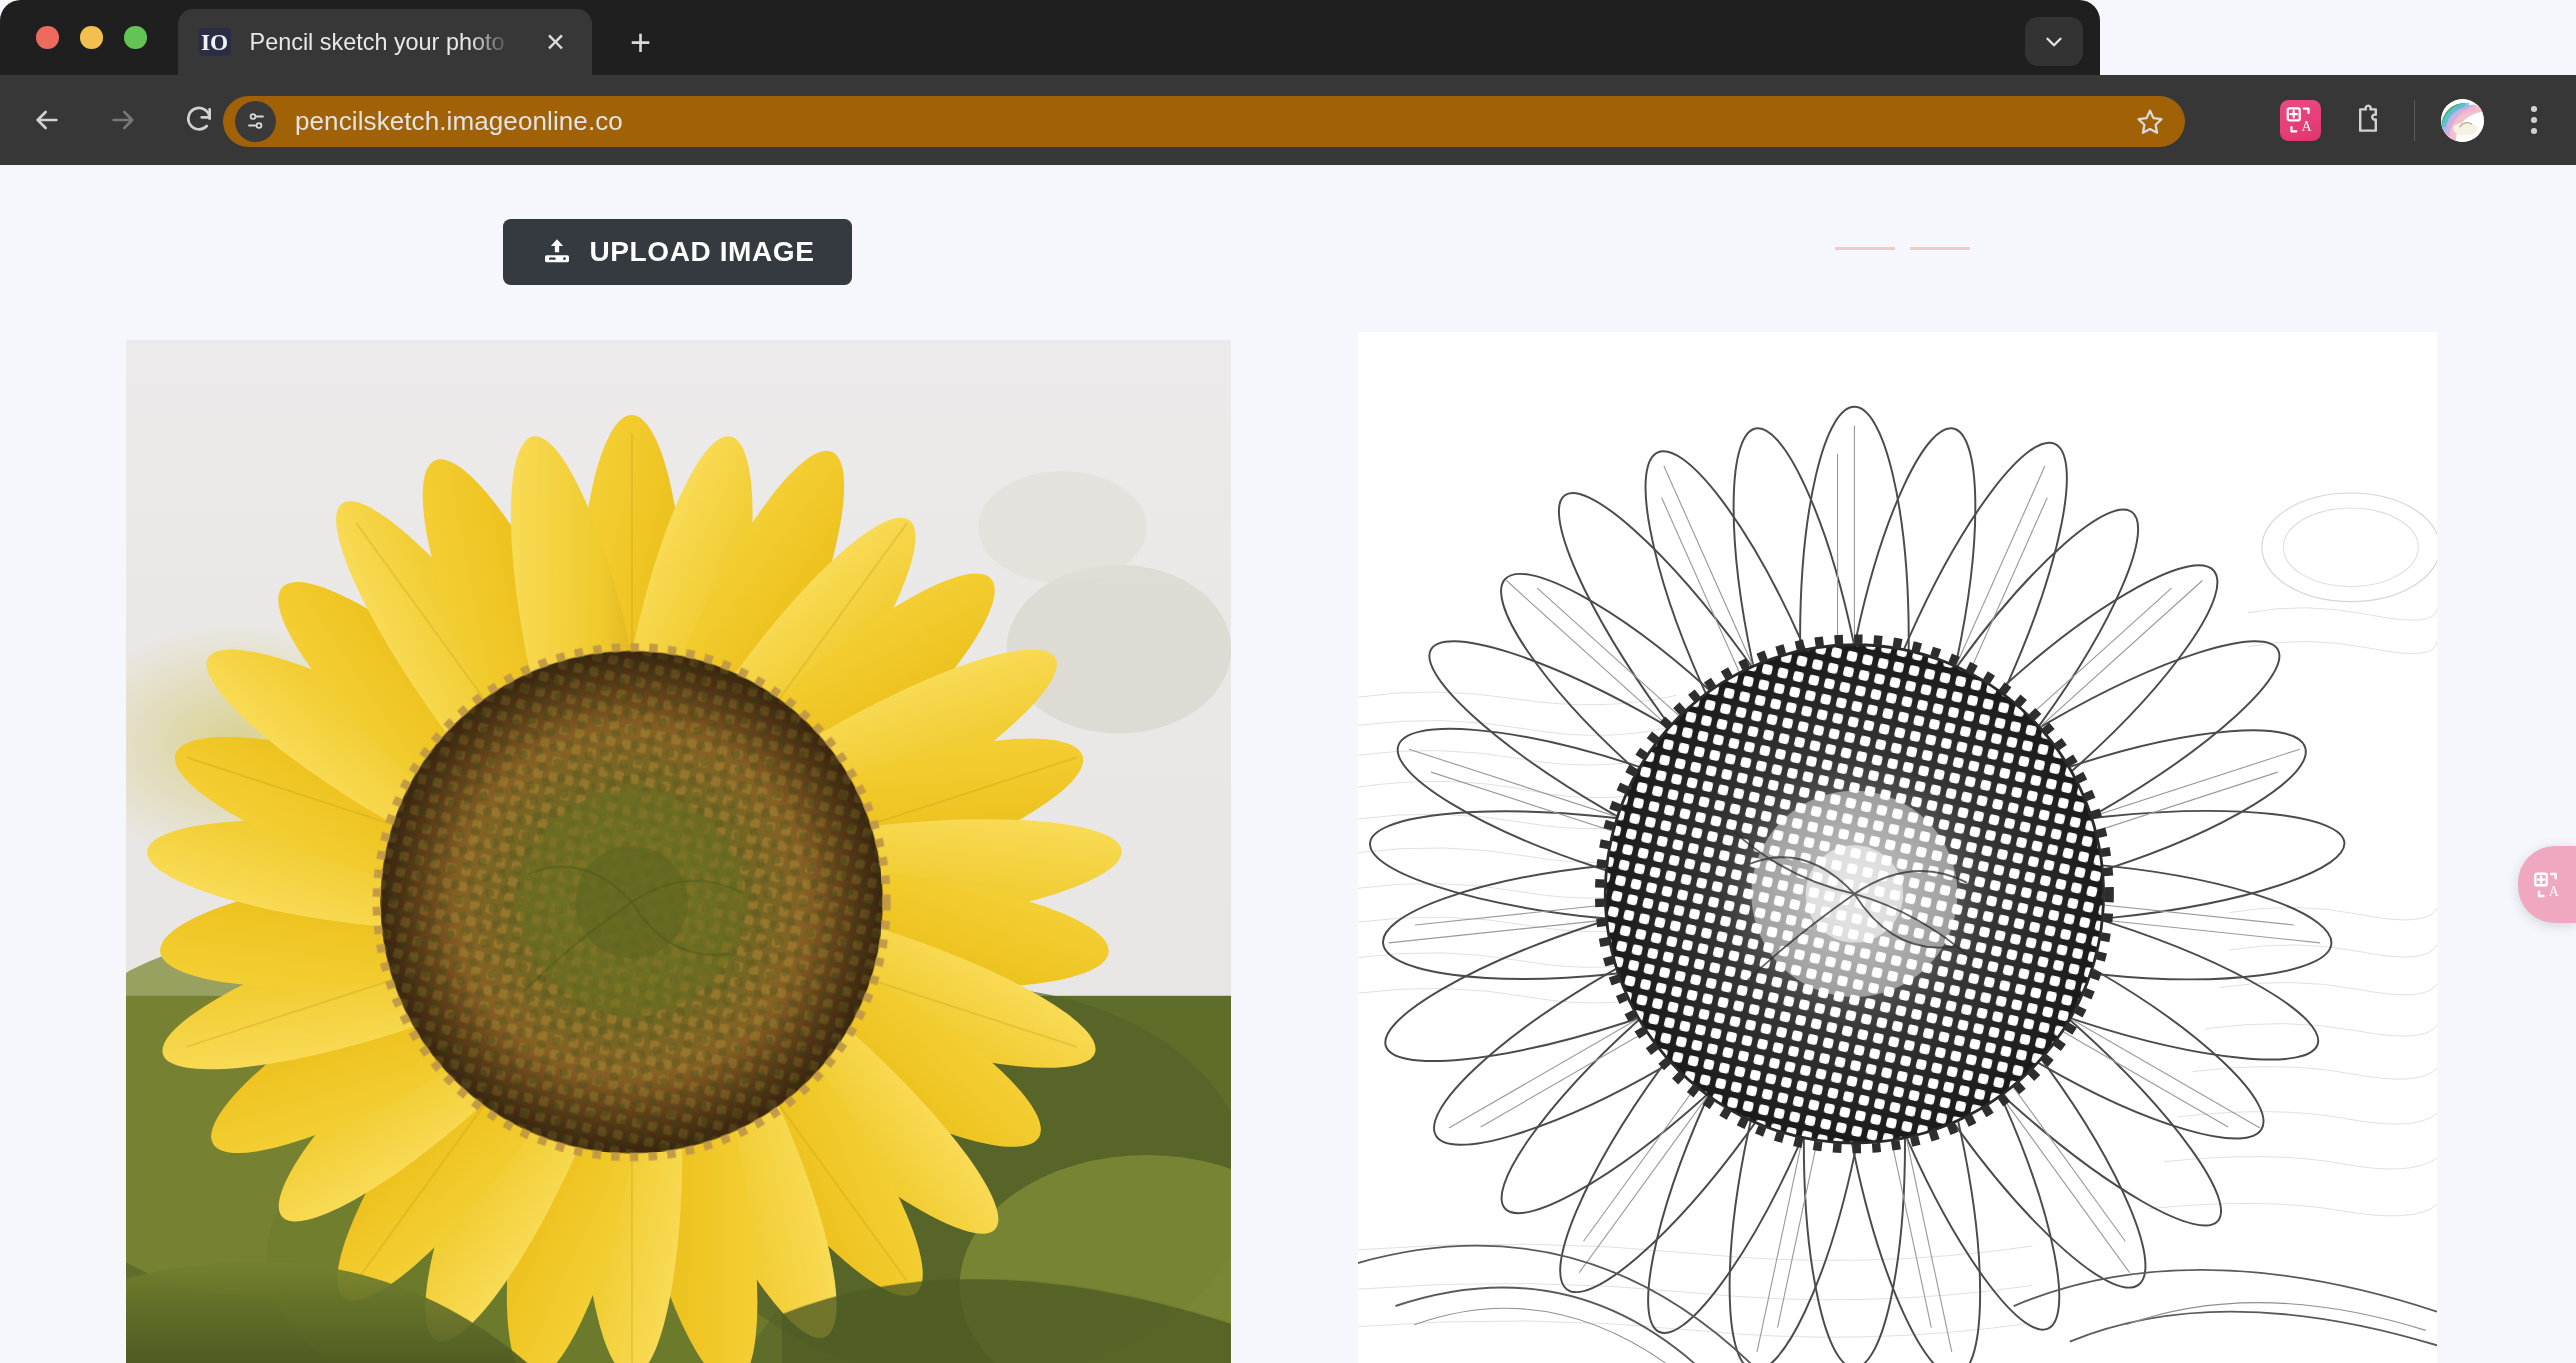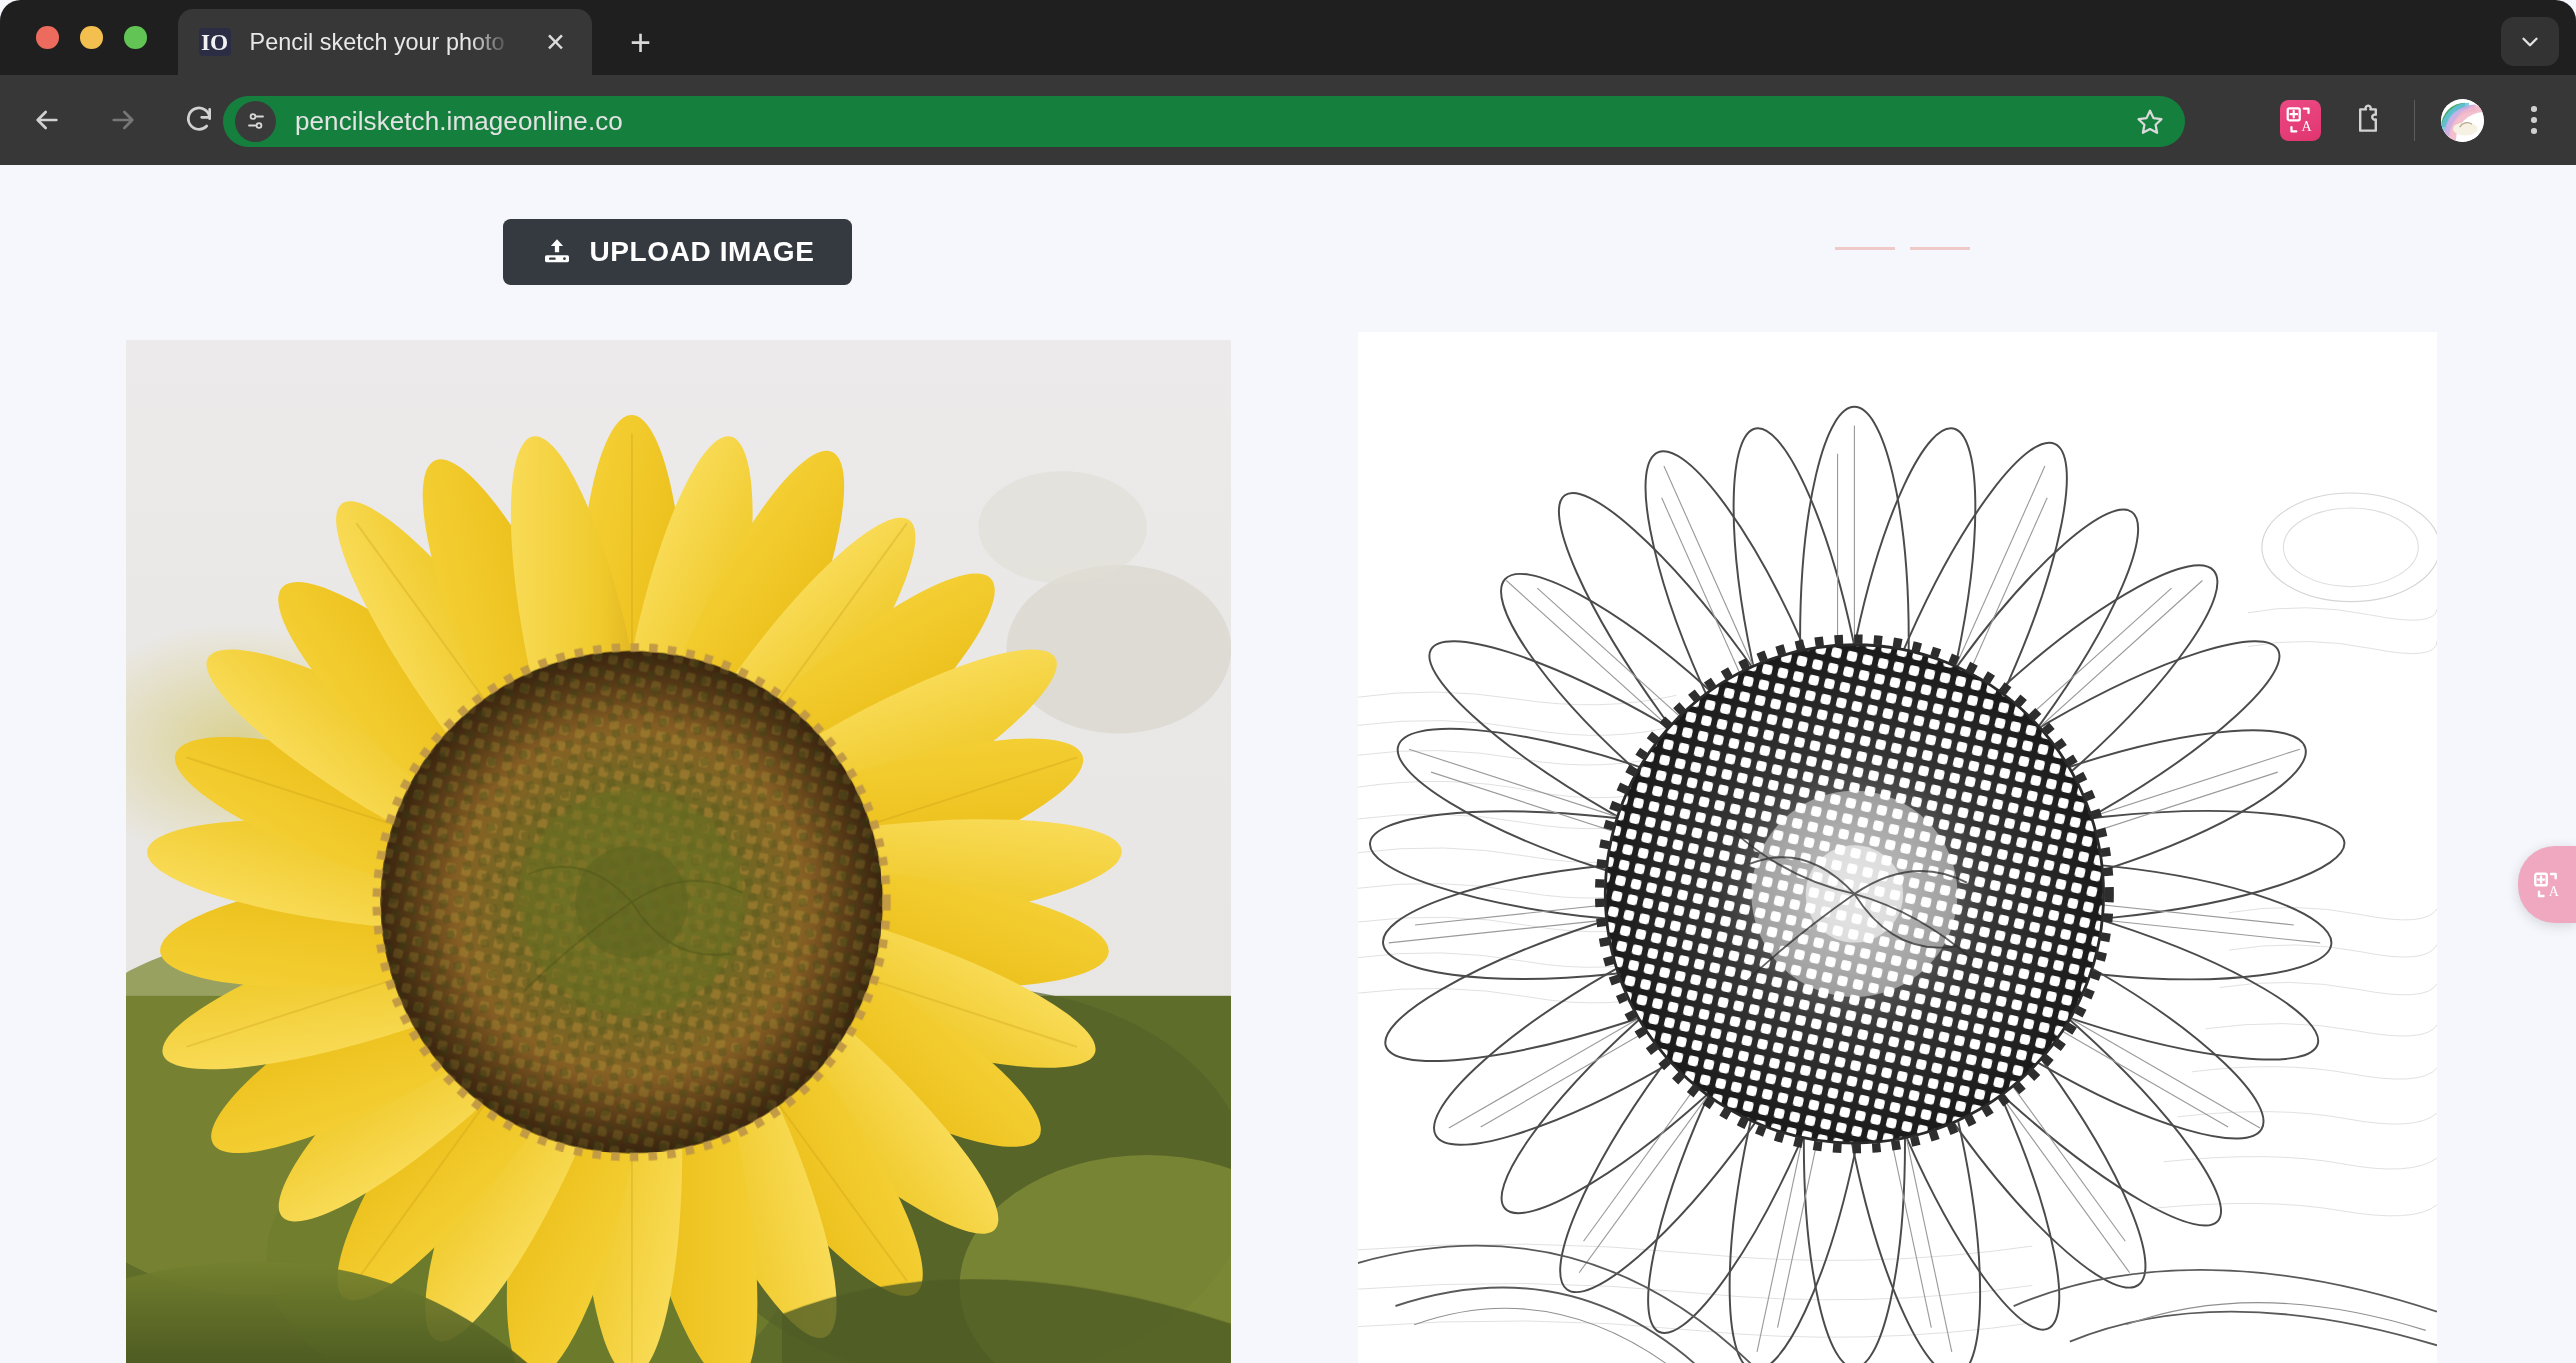--- a/index.html
+++ b/index.html
@@ -6,21 +6,21 @@
   html,body { width:2576px; height:1364px; overflow:hidden; }
   body {
     font-family:"Liberation Sans", sans-serif;
     background:#1d1d1d;
   }
 
   
   .browser { width:2576px; height:1364px; position:relative; background:#f5f7fc; }
 
   .tabstrip {
-    position:absolute; top:0; left:0; width:2576px; height:75px;
+    position:absolute; top:0; left:0; width:2100px; height:75px;
     background:#1f1f1f;
     border-top-left-radius:20.6px; border-top-right-radius:20.6px;
   }
   .traffic { position:absolute; top:26px; left:36px; display:flex; gap:21.5px; }
   .tl { width:22.5px; height:22.5px; border-radius:50%; }
   .tl.red{ background:#ec6a5e; } .tl.yellow{ background:#f3bf4f; } .tl.green{ background:#61c454; }
 
   .tab {
     position:absolute; top:9.4px; left:178px; width:414px; height:66px;
     background:#373737; border-radius:15px 15px 0 0;
@@ -61,21 +61,21 @@
   .navbtn {
     width:52px; height:52px; display:flex; align-items:center; justify-content:center;
     color:#cfcfcf; flex:none;
   }
   .navbtn.back { margin-left:20.6px; }
   .navbtn.fwd { margin-left:24px; color:#7c7c7c; }
   .navbtn.reload { margin-left:24px; }
 
   .omnibox {
     position:absolute; left:223px; top:20.6px; width:1962px; height:51px;
-    background:#15803d; border-radius:26px; display:flex; align-items:center;
+    background:#a16207; border-radius:26px; display:flex; align-items:center;
   }
   .site-icon {
     margin-left:12px; width:41px; height:41px; border-radius:50%;
     background:#3a3a3a; display:flex; align-items:center; justify-content:center; flex:none;
   }
   .url { margin-left:19px; color:#e3e3e3; font-size:26px; letter-spacing:0.1px; }
   .star {
     position:absolute; right:13px; top:3.7px; width:45px; height:45px;
     display:flex; align-items:center; justify-content:center;
   }

